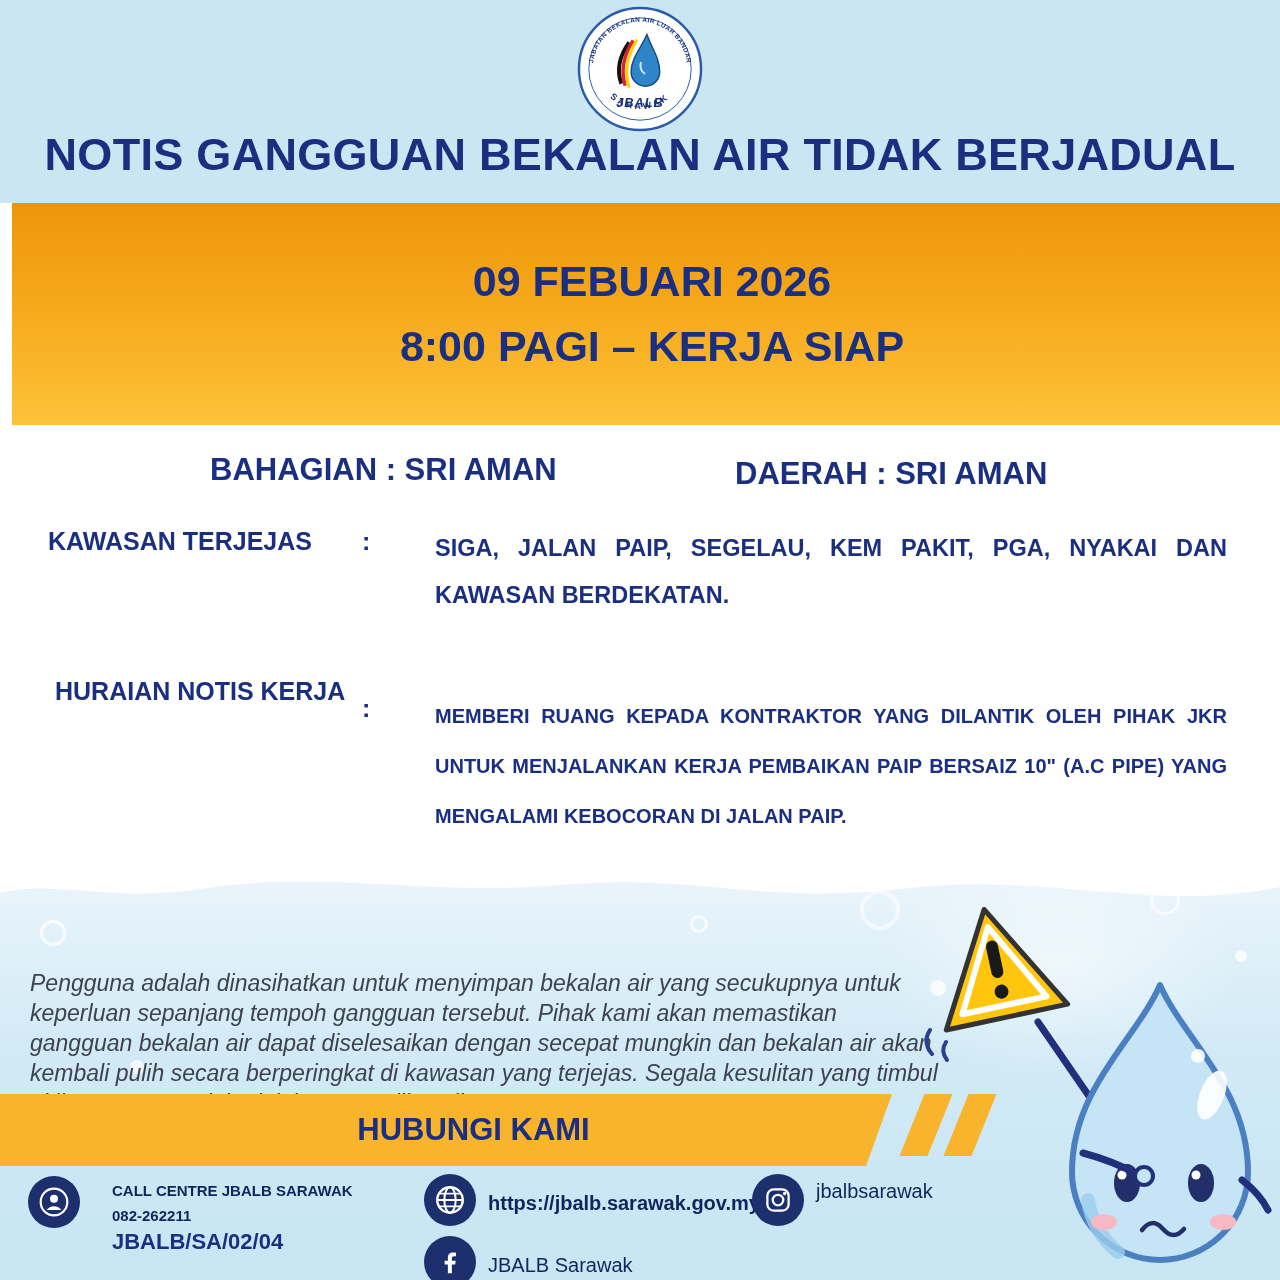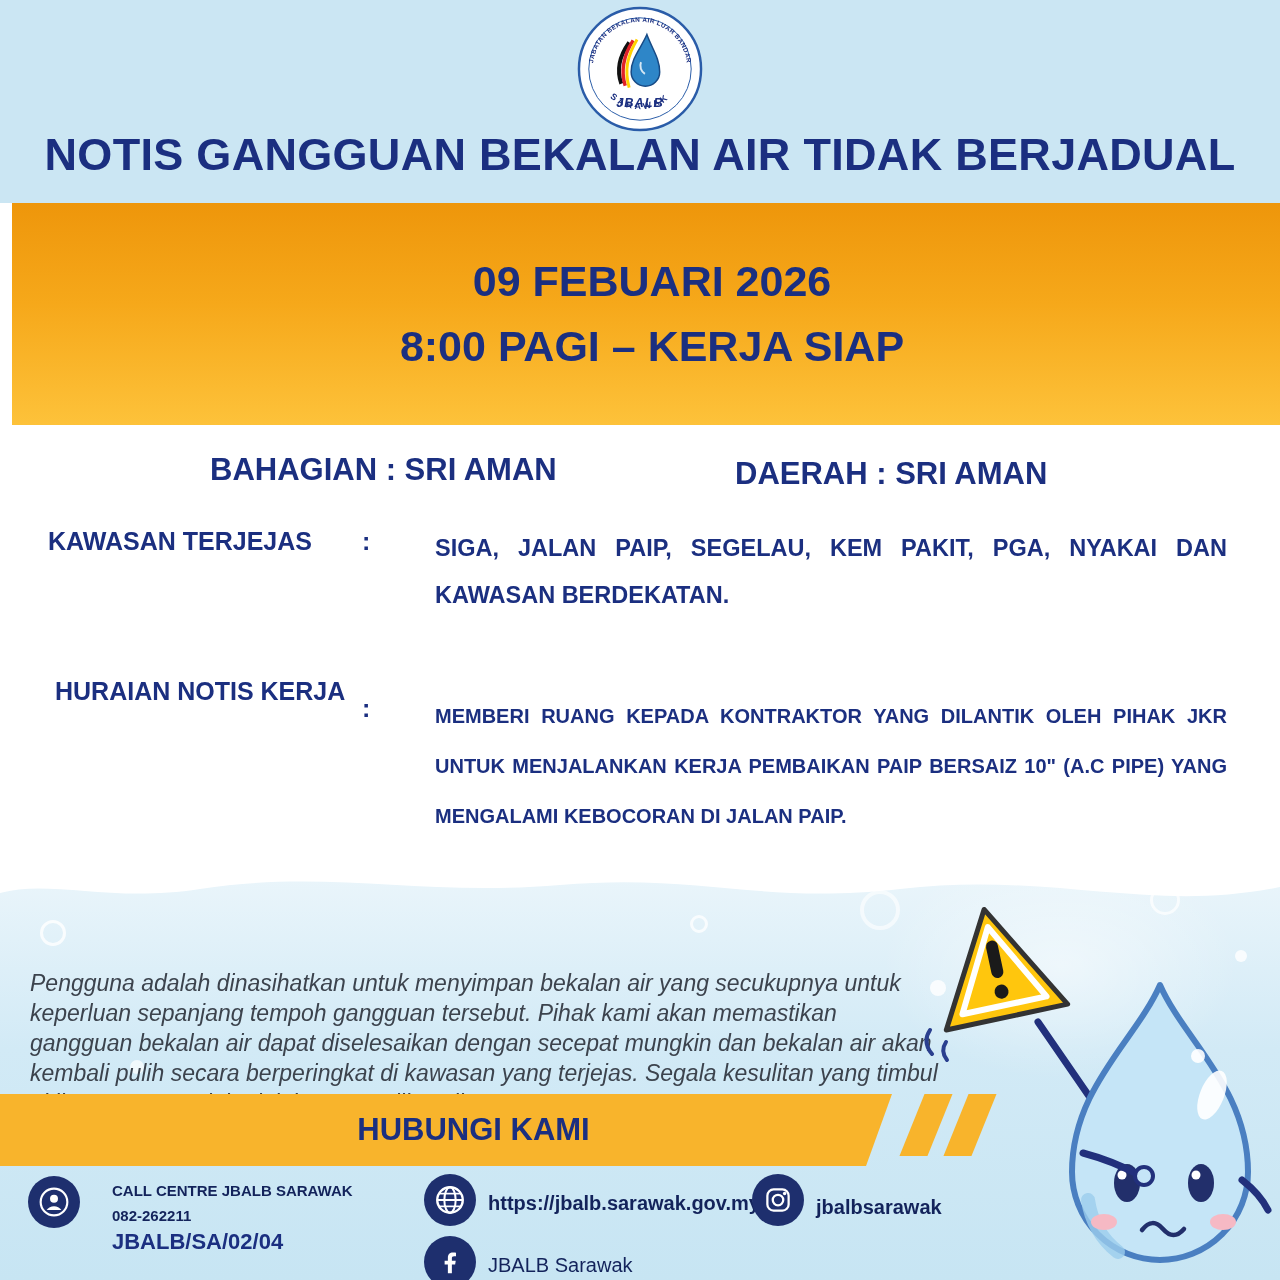--- a/index.html
+++ b/index.html
@@ -76,21 +76,21 @@
     display:flex; align-items:center; justify-content:center; z-index:4;
   }
   .ic-person { left:28px;  top:316px; }
   .ic-globe  { left:424px; top:314px; }
   .ic-insta  { left:752px; top:314px; }
   .ic-fb     { left:424px; top:376px; }
   .call-text { position:absolute; left:112px; top:318px; z-index:4; }
   .call-text .small { font-size:15px; font-weight:bold; color:#13235b; line-height:25px; }
   .ref-no { font-size:22px; font-weight:bold; color:#1b2f80; margin-top:1px; }
   .website-text   { position:absolute; left:488px; top:332px; font-size:20px; font-weight:bold; color:#13235b; z-index:4; }
-  .insta-handle   { position:absolute; left:816px; top:336px; font-size:20px; font-weight:bold; color:#13235b; z-index:4; }
+  .insta-handle   { position:absolute; left:816px; top:320px; font-size:20px; font-weight:normal; color:#13235b; z-index:4; }
   .fb-name        { position:absolute; left:488px; top:394px; font-size:20px; font-weight:normal; color:#13235b; z-index:4; }
   
   .mascot { position:absolute; left:920px; top:20px; width:360px; height:400px; z-index:5; }
 </style>
 </head>
 <body>
 
 <div class="poster">
 
   <div class="top-band"></div>

